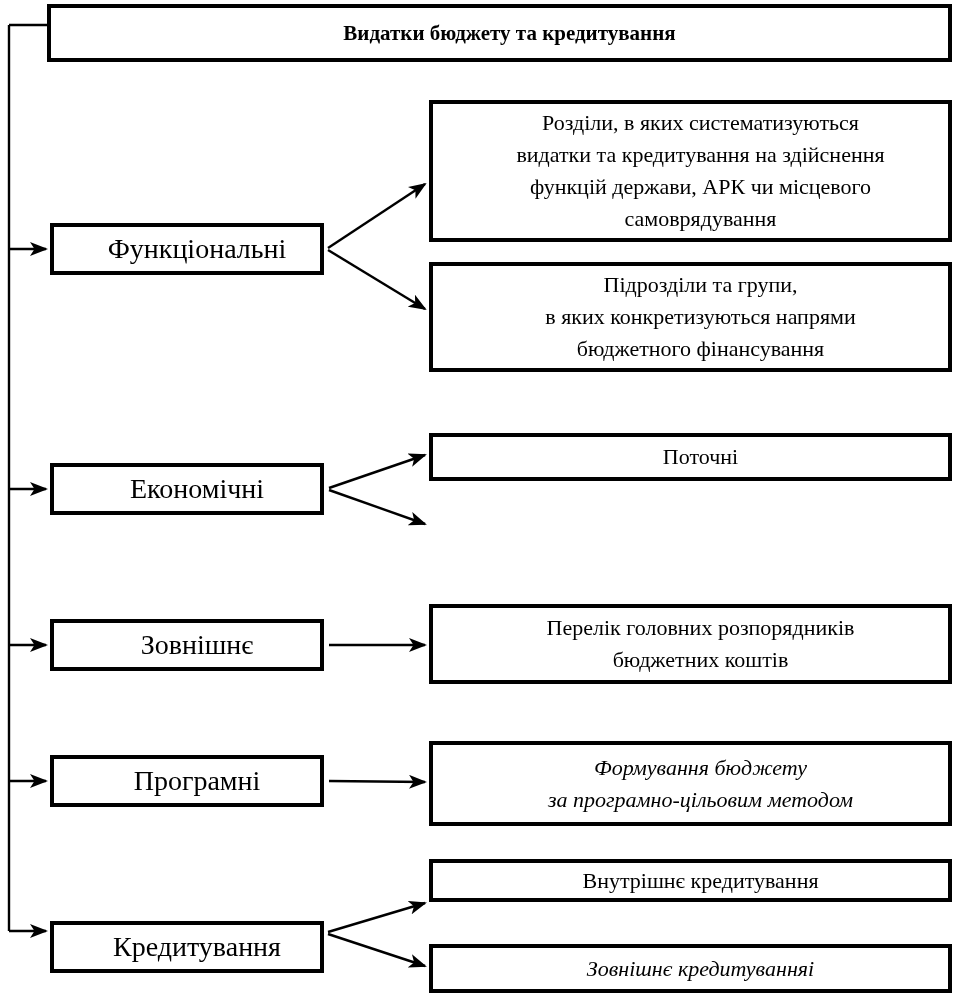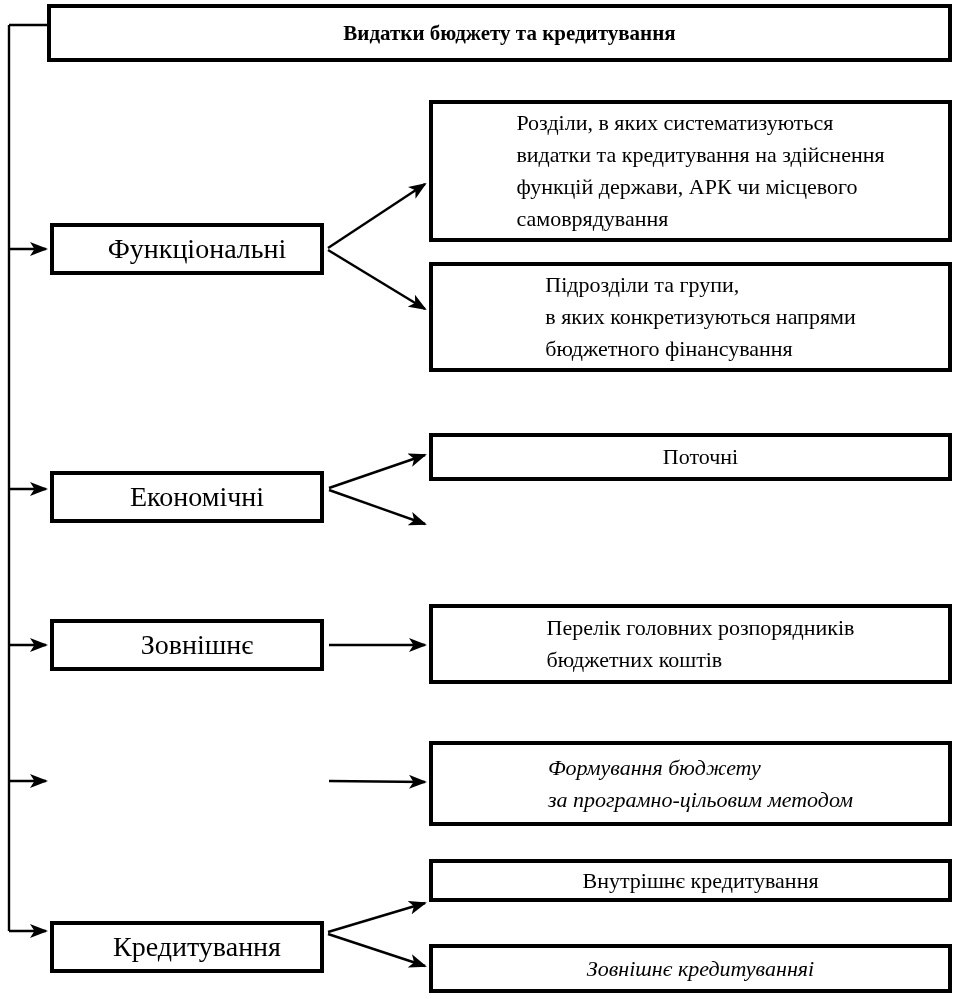--- a/index.html
+++ b/index.html
@@ -24,20 +24,21 @@
     height: 999px;
   }
   .box {
     position: absolute;
     box-sizing: border-box;
     border: 4px solid #000000;
     background: #ffffff;
     display: flex;
     align-items: center;
     justify-content: center;
+    text-align: center;
     padding-left: 20px;
   }
   .title-box {
     left: 47px; top: 4px; width: 905px; height: 58px;
     font-weight: bold;
     font-size: 21px;
   }
   .category-box {
     left: 50px; width: 274px; height: 52px;
     font-size: 28px;
@@ -46,21 +47,21 @@
     left: 429px; width: 523px;
     font-size: 22px;
     line-height: 32px;
   }
   .box-label {
     white-space: pre-line;
     padding: 0 10px;
   }
   
   #cat-functional    { top: 223px; }
-  #cat-economic      { top: 463px; margin-top: 8px; }
+  #cat-economic      { top: 463px; }
   #cat-departmental  { top: 619px; }
   #cat-programmatic  { top: 755px; }
   #cat-crediting     { top: 921px; }
 
   #tgt-functional-1  { top: 90px;  height: 142px; margin-top: 10px; }
   #tgt-functional-2  { top: 262px; height: 110px; }
   #tgt-economic-1    { top: 433px; height: 48px;  }
   #tgt-economic-2    { top: 497px; height: 48px;  }
   #tgt-departmental-1{ top: 604px; height: 80px;  }
   #tgt-programmatic-1{ top: 741px; height: 85px; font-style: italic;  }
@@ -115,20 +116,23 @@
 
   <div class="box category-box" id="cat-functional">
     <span class="box-label">Функціональні</span>
   </div>
   <div class="box category-box" id="cat-economic">
     <span class="box-label">Економічні</span>
   </div>
   <div class="box category-box" id="cat-departmental">
     <span class="box-label">Зовнішнє</span>
   </div>
+  <div class="box category-box" id="cat-programmatic">
+    <span class="box-label">Програмні</span>
+  </div>
   <div class="box category-box" id="cat-crediting">
     <span class="box-label">Кредитування</span>
   </div>
 
   <div class="box target-box" id="tgt-functional-1">
     <span class="box-label">Розділи, в яких систематизуються
 видатки та кредитування на здійснення
 функцій держави, АРК чи місцевого
 самоврядування</span>
   </div>

